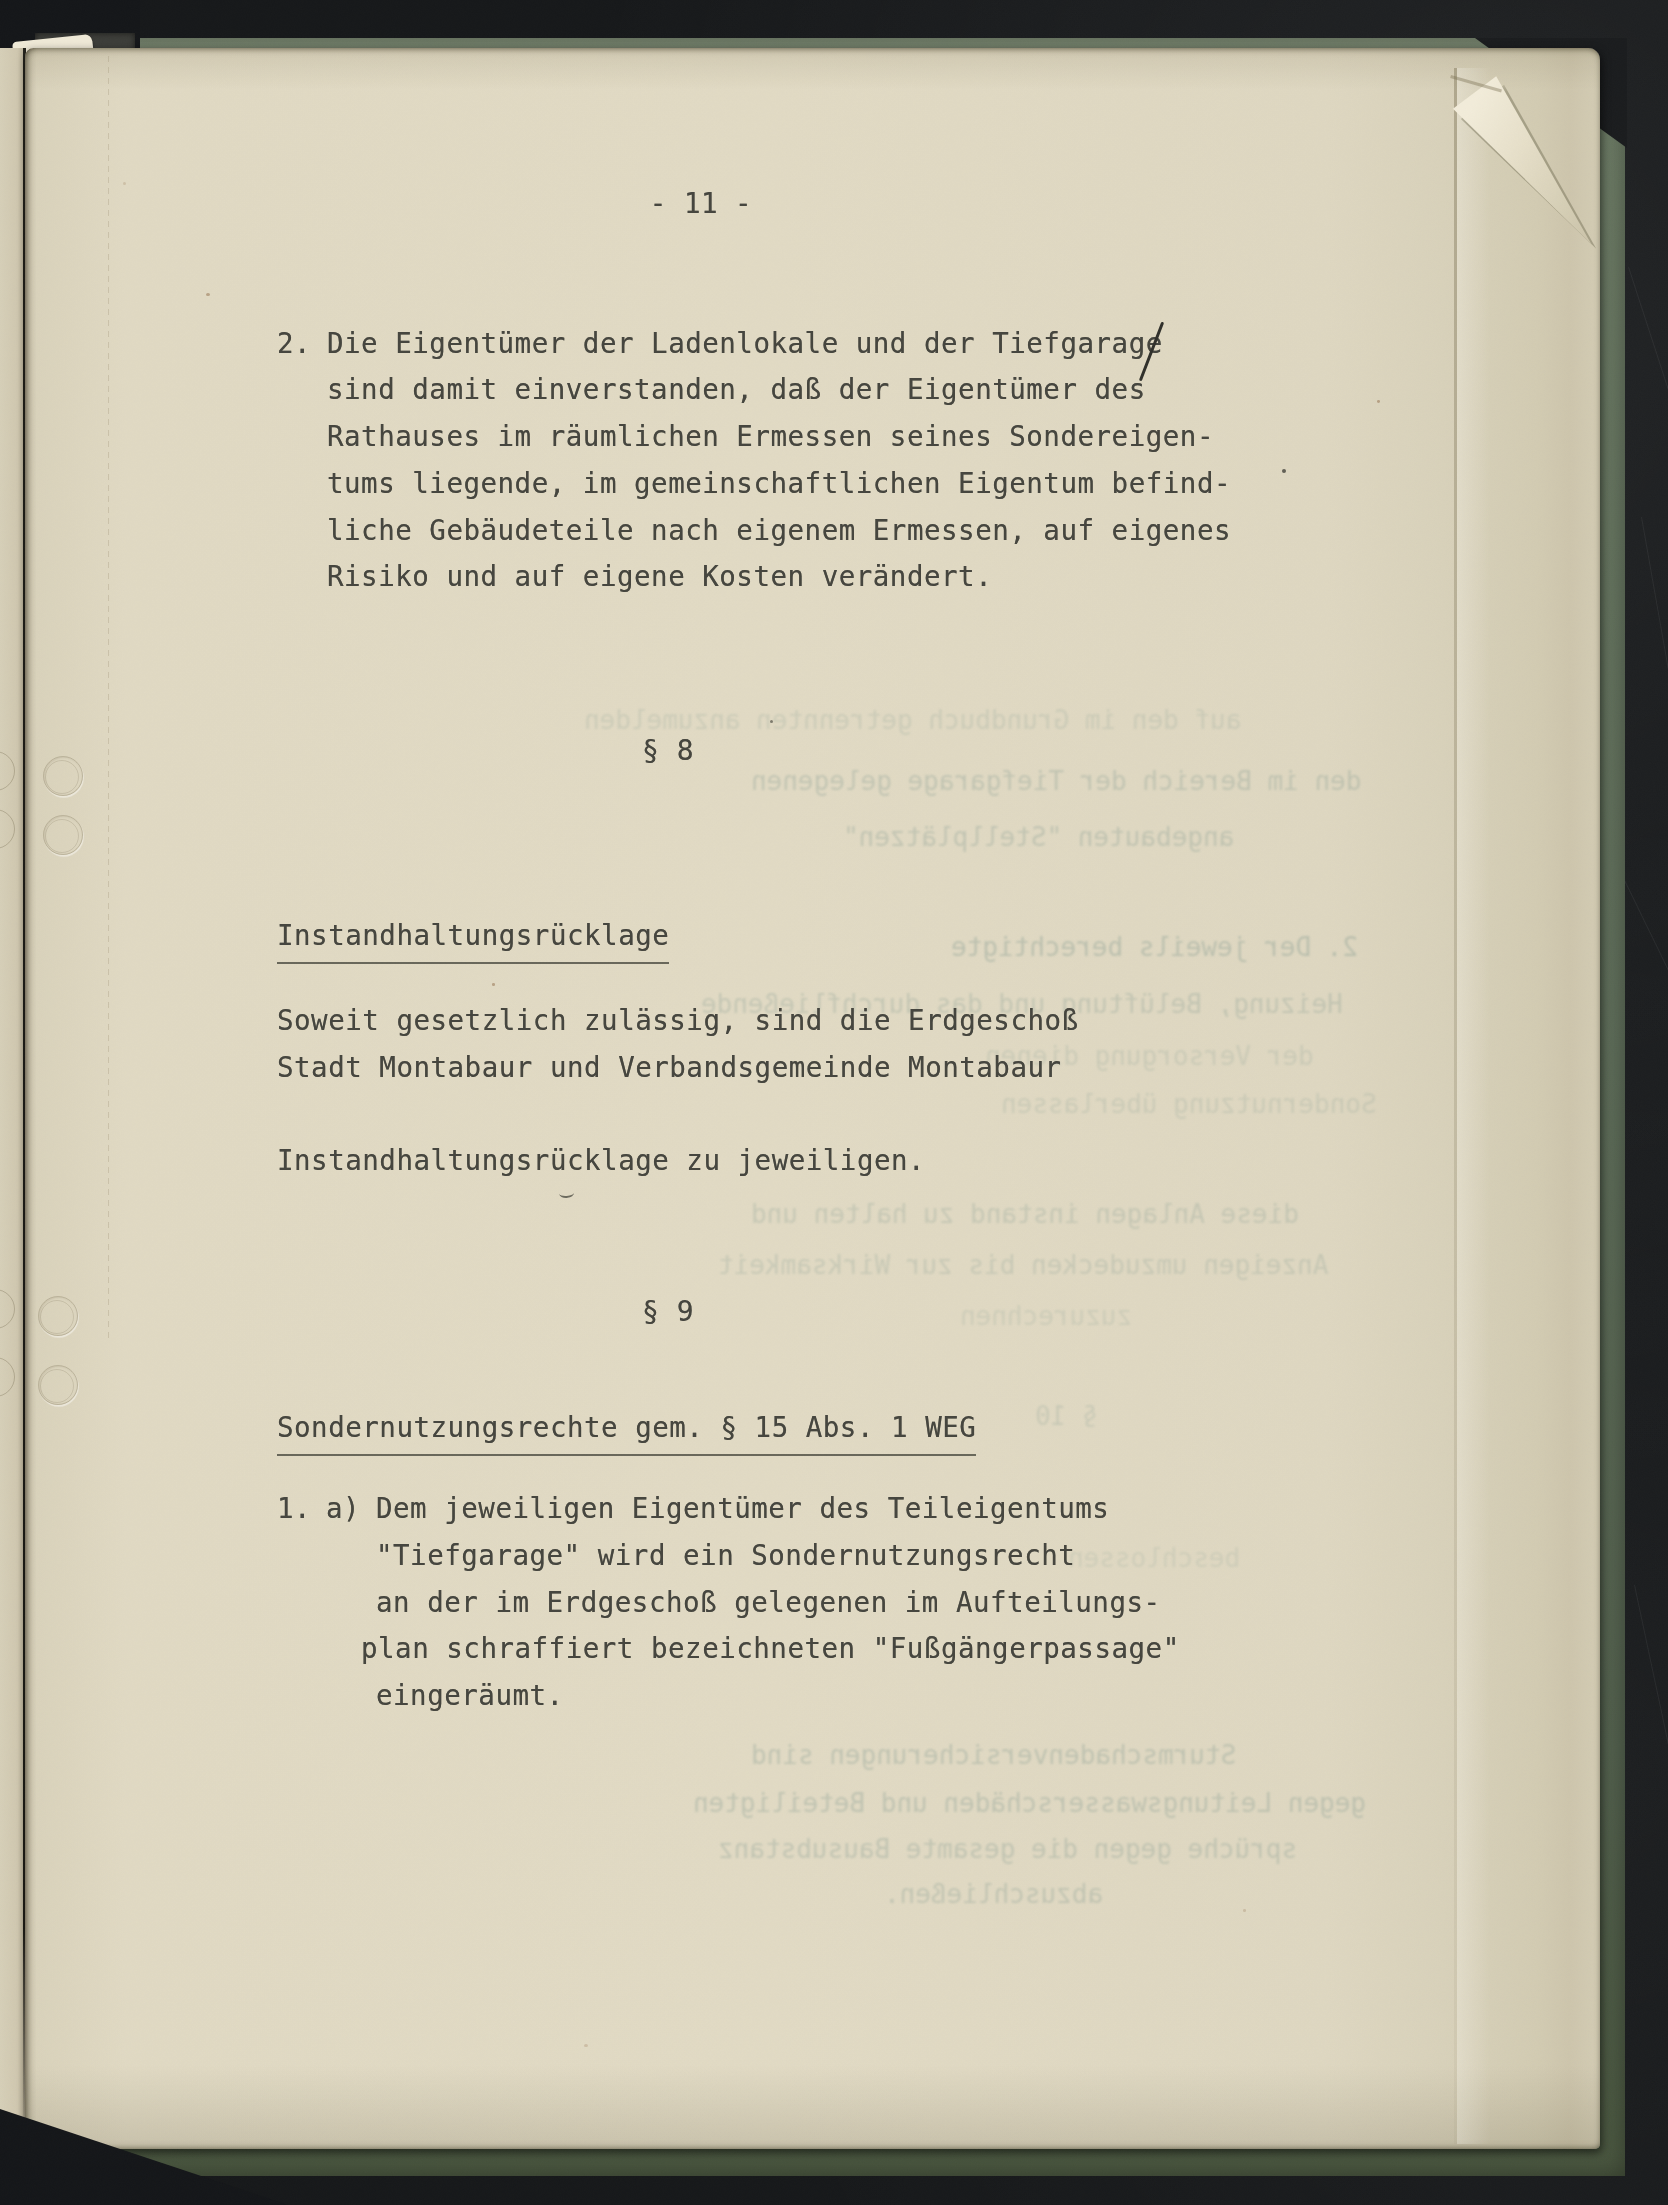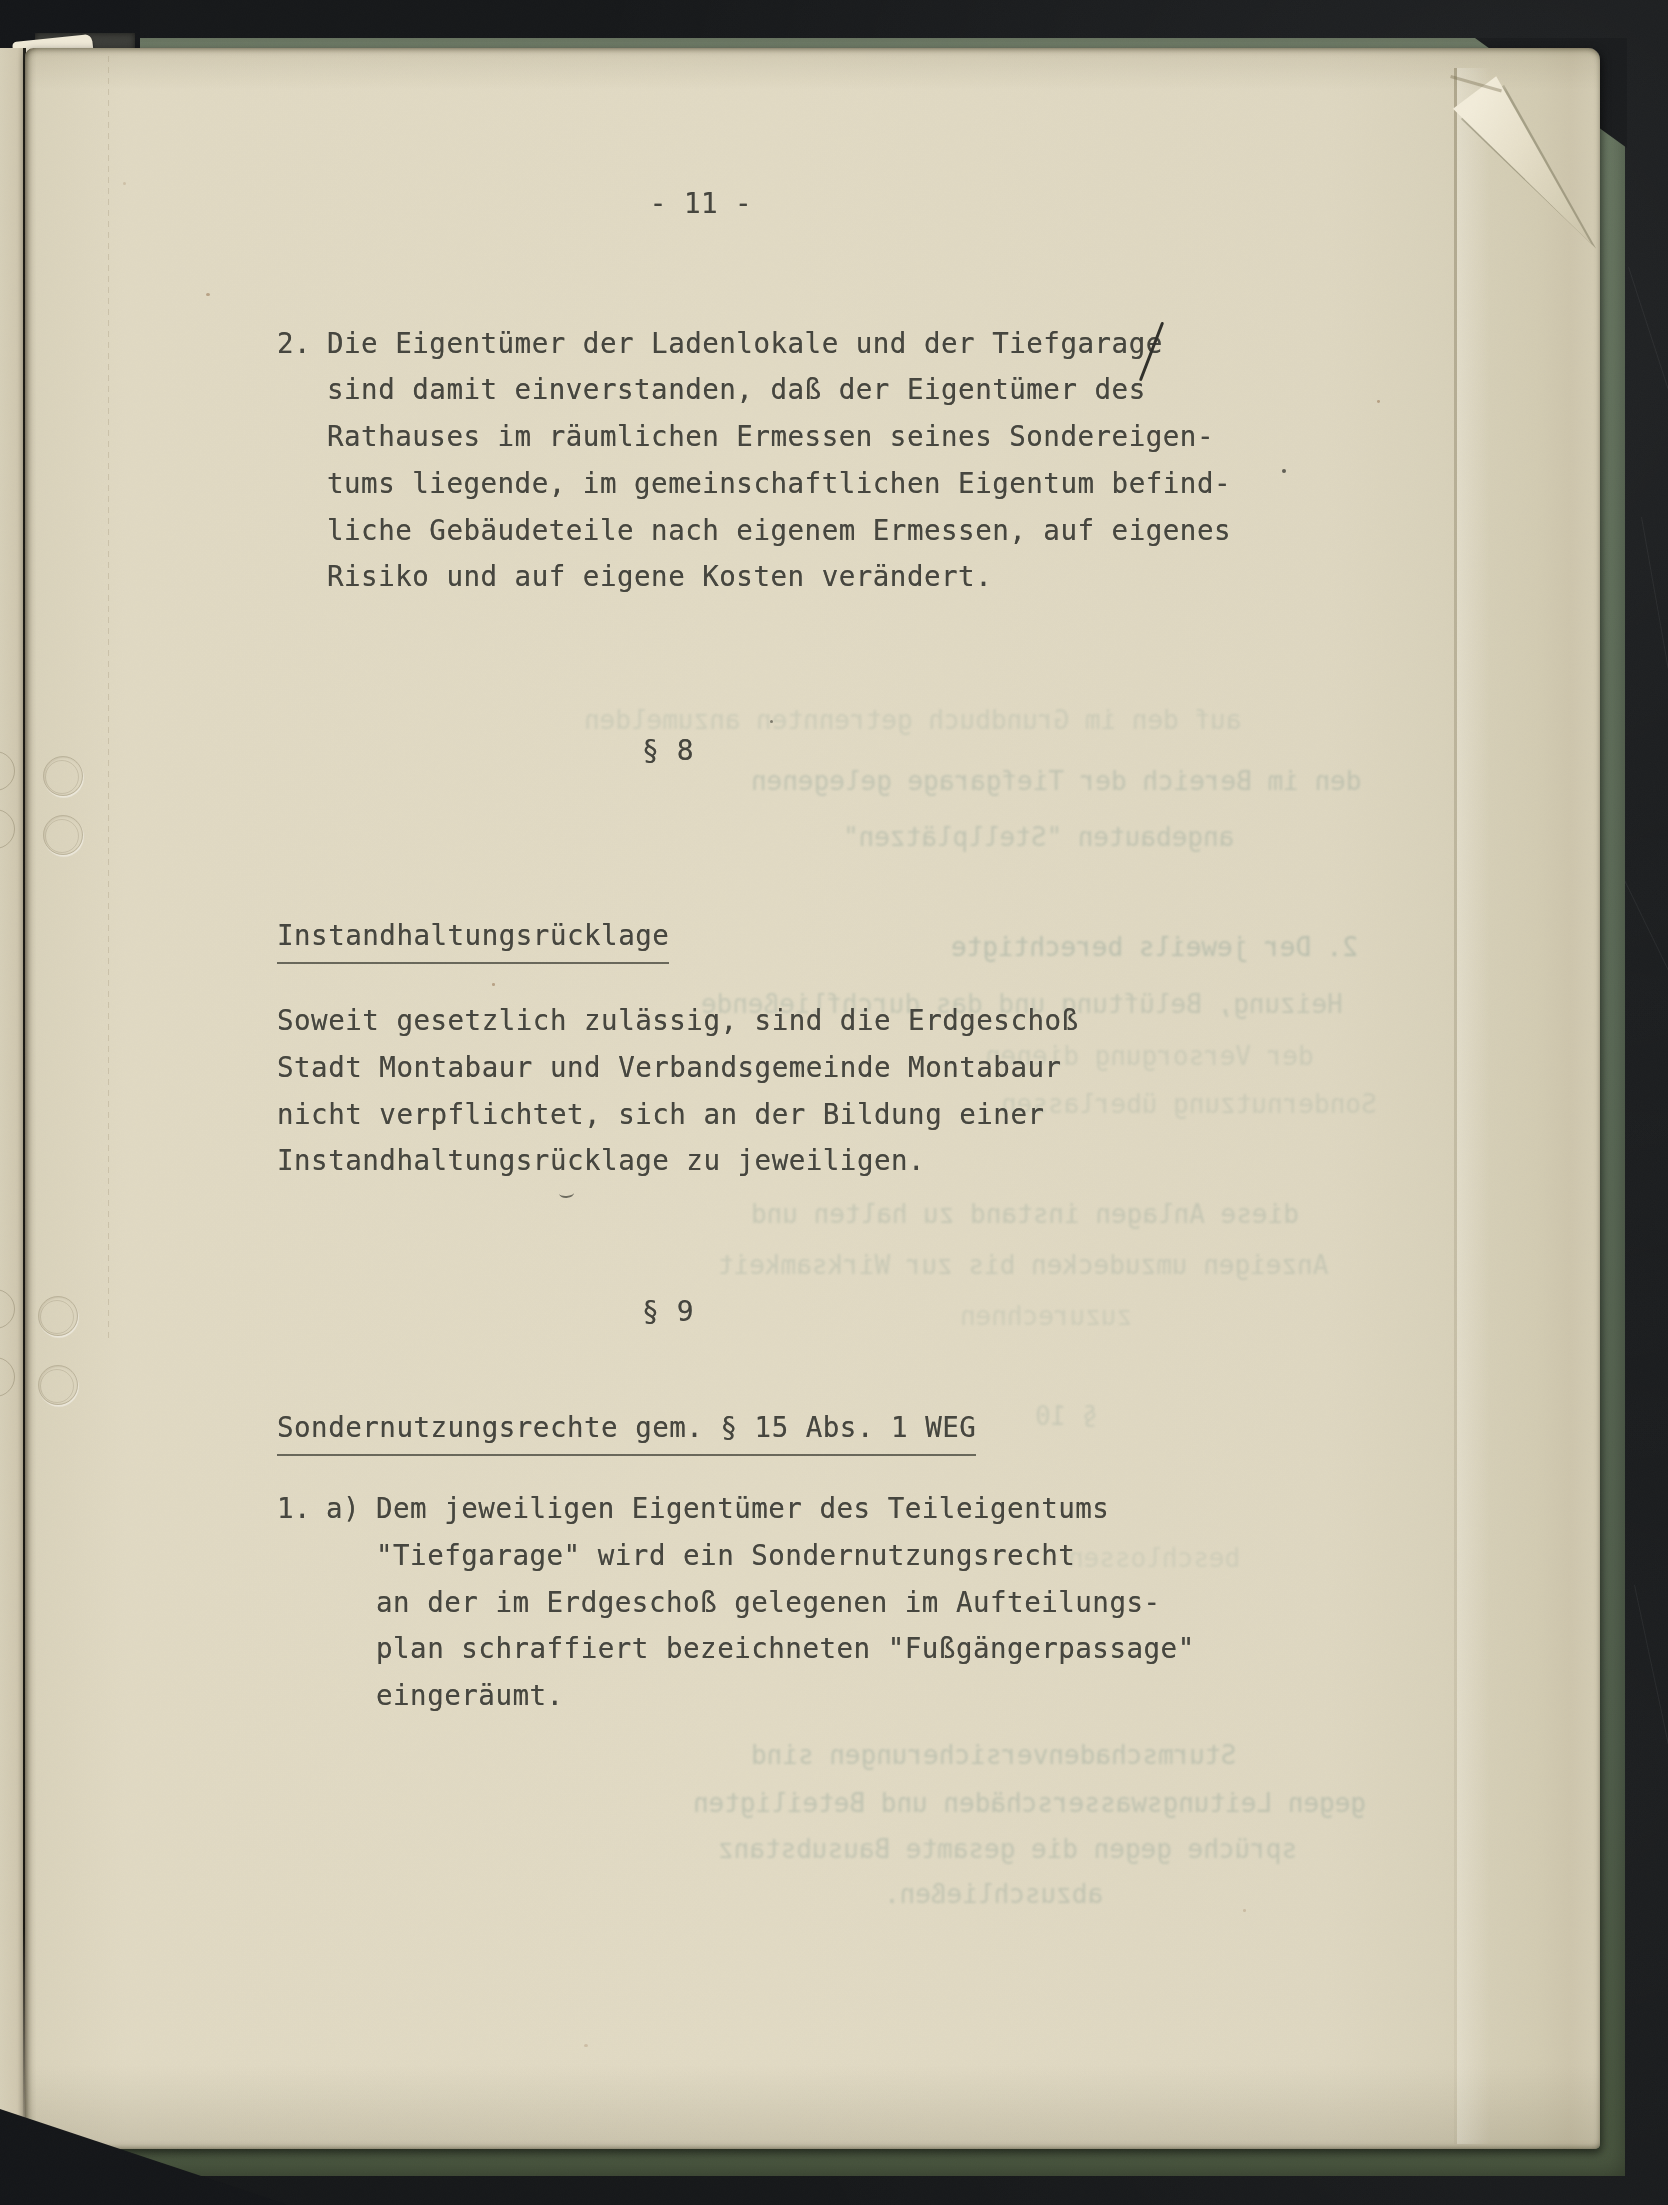--- a/index.html
+++ b/index.html
@@ -144,33 +144,32 @@
     <div class="tw" style="left:302px;top:325px;">sind damit einverstanden, daß der Eigentümer des</div>
     <div class="tw" style="left:302px;top:372px;">Rathauses im räumlichen Ermessen seines Sondereigen-</div>
     <div class="tw" style="left:302px;top:419px;">tums liegende, im gemeinschaftlichen Eigentum befind-</div>
     <div class="tw" style="left:302px;top:466px;">liche Gebäudeteile nach eigenem Ermessen, auf eigenes</div>
     <div class="tw" style="left:302px;top:512px;">Risiko und auf eigene Kosten verändert.</div>
 
     <div class="tw sec" style="left:617px;top:686px;">§ 8</div>
     <div class="tw uline" style="left:252px;top:871px;">Instandhaltungsrücklage</div>
     <div class="tw" style="left:252px;top:956px;">Soweit gesetzlich zulässig, sind die Erdgeschoß</div>
     <div class="tw" style="left:252px;top:1003px;">Stadt Montabaur und Verbandsgemeinde Montabaur</div>
-    <div class="tw" style="left:252px;top:1050px;">nicht verpflichtet, sich an der Bildung einer</div>
     <div class="tw" style="left:252px;top:1096px;">Instandhaltungsrücklage zu jeweiligen.</div>
     <div class="tick"></div>
 
     <div class="tw sec" style="left:617px;top:1247px;">§ 9</div>
     <div class="tw uline" style="left:252px;top:1363px;">Sondernutzungsrechte gem. § 15 Abs. 1 WEG</div>
 
     <div class="tw" style="left:252px;top:1444px;">1.</div>
     <div class="tw" style="left:301px;top:1444px;">a)</div>
     <div class="tw" style="left:351px;top:1444px;">Dem jeweiligen Eigentümer des Teileigentums</div>
     <div class="tw" style="left:351px;top:1491px;">"Tiefgarage" wird ein Sondernutzungsrecht</div>
     <div class="tw" style="left:351px;top:1538px;">an der im Erdgeschoß gelegenen im Aufteilungs-</div>
-    <div class="tw" style="left:351px;top:1584px;">plan schraffiert bezeichneten "Fußgängerpassage"</div>
+    <div class="tw" style="left:336px;top:1584px;">plan schraffiert bezeichneten "Fußgängerpassage"</div>
     <div class="tw" style="left:351px;top:1631px;">eingeräumt.</div>
 
     <div class="pen-stroke"></div>
     <div class="pen-dot" style="left:1257px;top:421px;"></div>
 
     <div class="speck" style="left:181px;top:245px;width:4.2px;height:3.3px;"></div>
     <div class="speck" style="left:745px;top:672px;width:3.3px;height:3.3px;background:rgba(60,60,52,.6);"></div>
     <div class="speck" style="left:1352px;top:352px;width:3.3px;height:2.5px;"></div>
     <div class="speck" style="left:467px;top:935px;width:2.5px;height:2.5px;"></div>
     <div class="speck" style="left:559px;top:1996px;width:4.2px;height:3.3px;opacity:.5;"></div>

